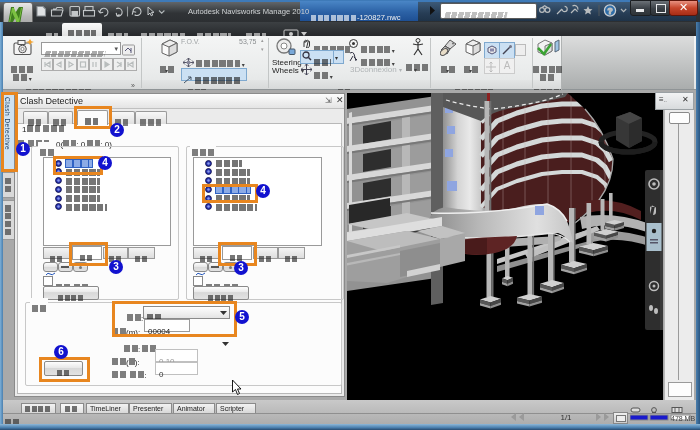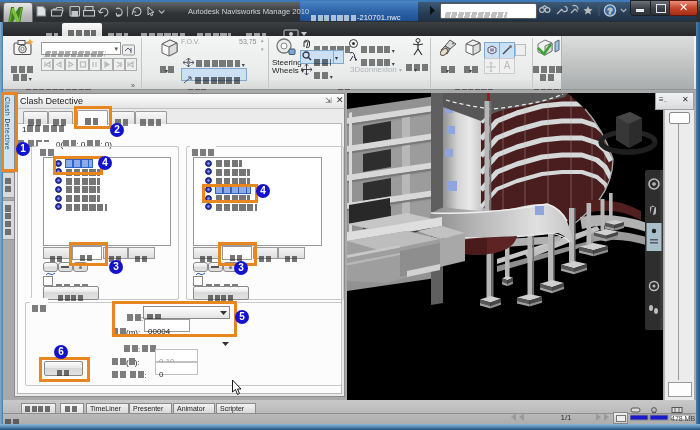--- a/index.html
+++ b/index.html
@@ -14,21 +14,21 @@
 .fld{position:absolute;background:#fff;border:1px solid #9a9a9a;}
 .tx{position:absolute;color:#1a1a1a;font-size:8px;line-height:9px;white-space:nowrap;}
 </style></head>
 <body>
 
 <div class="a" id="titlebar" style="left:0;top:0;width:700px;height:22px;background:linear-gradient(#6a6f73,#43474a 40%,#303336 60%,#2c2f32);"></div>
 <div class="a" style="left:0;top:0;width:700px;height:2px;background:#3e7ab8;"></div>
 <div class="a" style="left:418px;top:2px;width:278px;height:19px;background:linear-gradient(#3d5a77,#273d55 60%,#1f3348);"></div>
 <div class="a" style="left:300px;top:1px;width:118px;height:20px;background:linear-gradient(#4a86c6,#2c62a6 55%,#1e4f93);"></div>
 <div class="tx" style="left:188px;top:7px;color:#d0d3d5;font-size:7.6px;">Autodesk Navisworks Manage 2010</div>
-<div class="a" style="left:311px;top:7px;color:#fff;"><span class="k6 kw" style="width:46px"></span><span style="color:#f2f2f2;font-size:7.6px;position:relative;top:-1.5px;">-210701.nwc</span></div>
+<div class="a" style="left:311px;top:7px;color:#fff;"><span class="k6 kw" style="width:46px"></span><span style="color:#f2f2f2;font-size:7.6px;position:relative;top:-1.5px;">-120827.nwc</span></div>
 
 <div class="a" style="left:3px;top:2px;width:28px;height:27px;background:linear-gradient(#e8e8e8,#b8b8b8 50%,#9a9a9a);border:1px solid #6a6a6a;border-radius:3px;">
 <svg width="26" height="25" viewBox="0 0 26 25">
 <polygon points="4,21 7,4 10,4 10,12 15,4 19,4 16,21 12,21 12,13 8,21" fill="#3f7d1f"></polygon>
 <polygon points="5,20 8,5 10,5 15,16 17,5 18,5 15,20 13,20 8,9 6,20" fill="#7cc142"></polygon>
 </svg></div>
 
 <svg class="a" style="left:36px;top:5px;" width="132" height="13" viewBox="0 0 132 13">
 <g fill="none" stroke="#c3c7c9" stroke-width="1.1">
 <path d="M1,1.5 h6 l2.5,2.5 v7 h-8.5 z" fill="#dfe2e4" stroke="#8a9094"></path>

